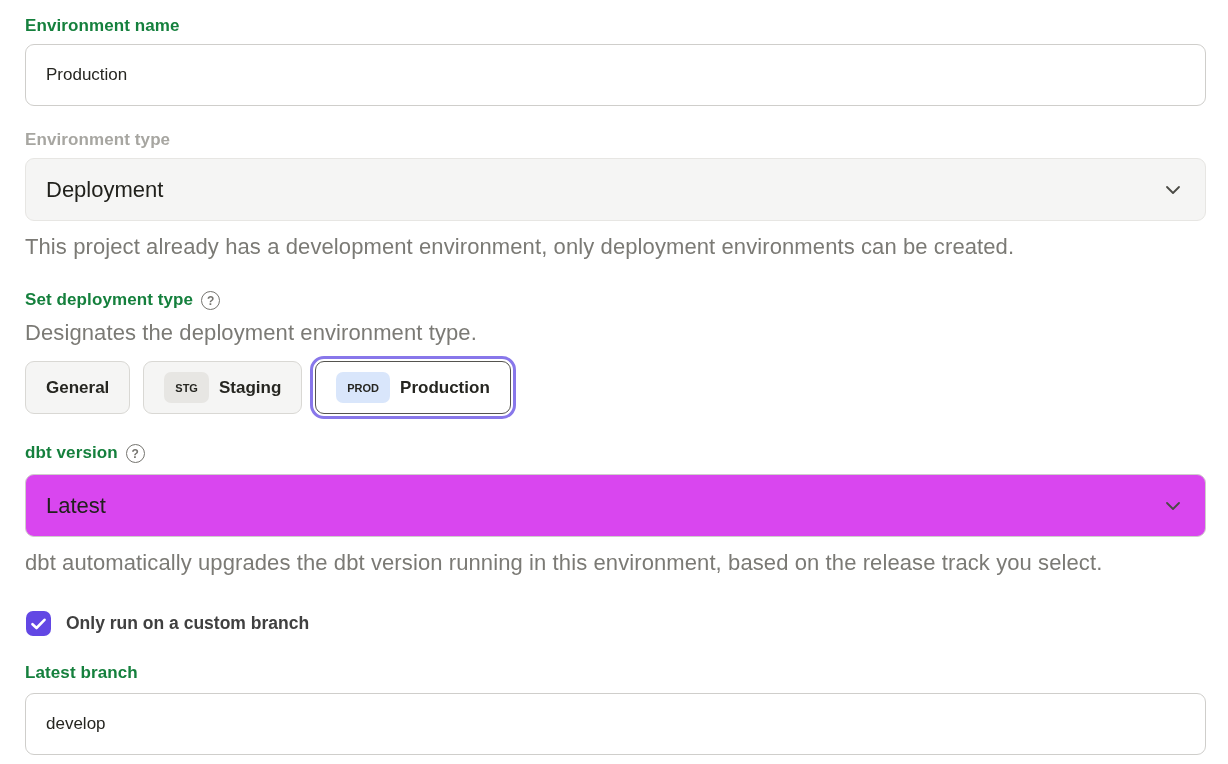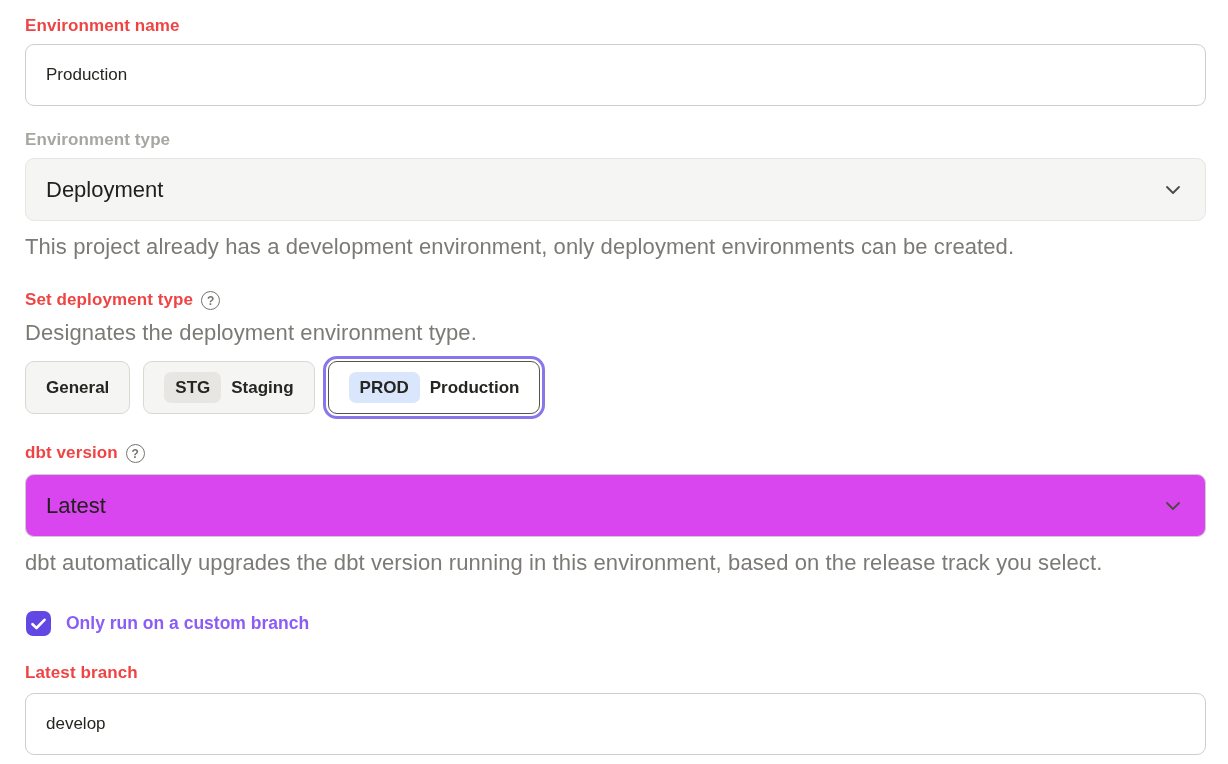--- a/index.html
+++ b/index.html
@@ -10,21 +10,21 @@
     color: #262621;
     overflow: hidden;
   }
   .form-wrap {
     padding: 16px 23px 0 25px;
     width: 1228px;
   }
   .field-label {
     font-size: 17px;
     font-weight: 700;
-    color: #ef4444;
+    color: #15803d;
     letter-spacing: 0.1px;
   }
   .field-label.disabled {
     color: var(--disabled-label, #a7a6a1);
   }
   .label-row {
     display: flex;
     align-items: flex-end;
     gap: 8px;
   }
@@ -112,21 +112,21 @@
     outline: 3px solid var(--ring-purple, #8877ea);
     outline-offset: 2px;
   }
   .type-badge {
     display: inline-flex;
     align-items: center;
     justify-content: center;
     height: 31px;
     padding: 0 11px;
     border-radius: 7px;
-    font-size: 17px;
+    font-size: 11px;
     font-weight: 700;
     color: #262621;
   }
   .type-badge.stg { background: var(--stg-badge-bg, #e7e6e3); }
   .type-badge.prod { background: var(--prod-badge-bg, #d9e6fb); }
   .section-dbt-version { margin-top: 29px; }
   .checkbox-row {
     margin-top: 35px;
     display: flex;
     align-items: center;
@@ -139,21 +139,21 @@
     background: var(--accent-purple, #6247e4);
     display: flex;
     align-items: center;
     justify-content: center;
     cursor: pointer;
     flex: 0 0 auto;
   }
   .checkbox-label {
     font-size: 17.5px;
     font-weight: 700;
-    color: #8b5cf6;
+    color: #404040;
   }
   .section-custom-branch { margin-top: 27px; }
 </style>
 </head>
 <body>
 
 <div class="form-wrap">
 
   <div class="field-label">Environment name</div>
   <input class="text-input" type="text" value="Production" style="">

